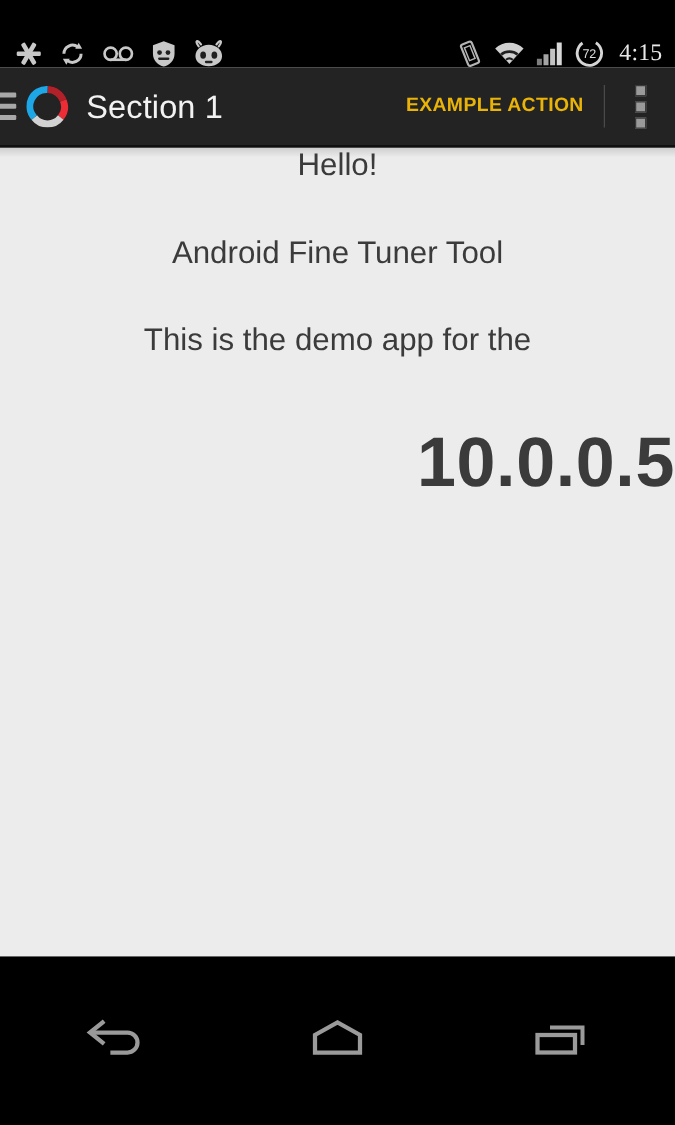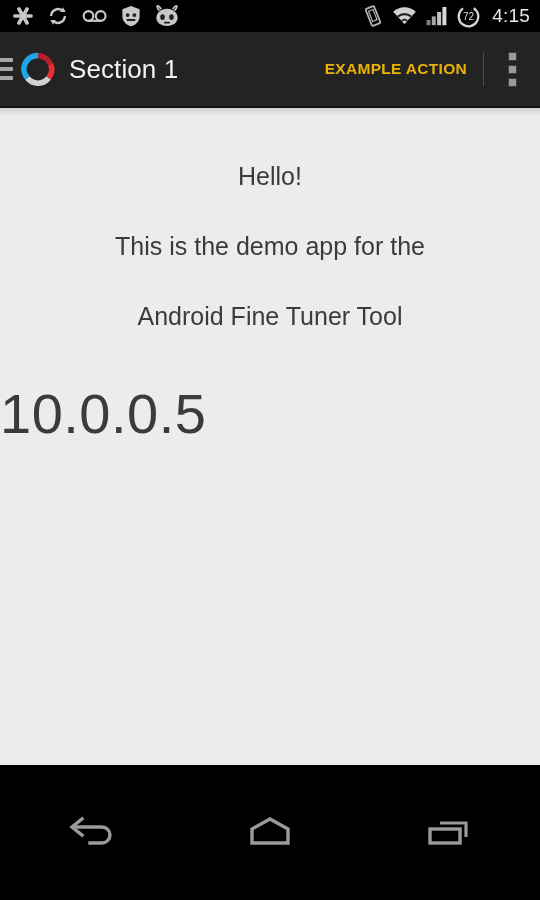--- a/index.html
+++ b/index.html
@@ -18,24 +18,24 @@
     position: relative;
     width: 540px;
     height: 900px;
     background: #ececed;
     display: flex;
     flex-direction: column;
   }
 
   
   .status-bar {
-    height: 32px;
+    height: 54px;
     background: #000000;
     display: flex;
-    align-items: center;
+    align-items: flex-end;
     padding: 0 10px 0 12px;
     box-sizing: border-box;
     flex: 0 0 auto;
     position: relative;
   }
   .status-left {
     display: flex;
     align-items: center;
     gap: 13px;
   }
@@ -47,26 +47,26 @@
   }
   .sicon {
     display: block;
     line-height: 0;
   }
   .status-clock {
     color: #e8e8e8;
     font-size: 19px;
     letter-spacing: 0.2px;
     margin-left: 3px;
-    font-family: Liberation Sans, sans-serif;
+    font-family: Liberation Serif, serif;
   }
 
   
   .action-bar {
-    height: 76px;
+    height: 64px;
     background: #232323;
     display: flex;
     align-items: center;
     flex: 0 0 auto;
     box-sizing: border-box;
     border-bottom: 2px solid #101010;
     position: relative;
     z-index: 5;
   }
   .ab-up {
@@ -159,32 +159,32 @@
     background: linear-gradient(to bottom, rgba(0,0,0,0.13), rgba(0,0,0,0));
     pointer-events: none;
   }
   .line {
     color: #3b3b3b;
     font-size: 25px;
     text-align: center;
     width: 100%;
     font-weight: 400;
   }
-  .l-hello   { margin-top: 54px; }
+  .l-hello   { }
   .l-demo    { margin-top: 41px; }
   .l-tool    { margin-top: 41px; }
   .l-connect { margin-top: 74px; }
   .ip-value {
     margin-top: 50px;
     color: #3b3b3b;
     font-size: 56px;
-    text-align: left;
+    text-align: right;
     width: 100%;
     letter-spacing: 0.5px;
-    font-weight: 400;
+    font-weight: 700;
   }
 
   
   .nav-bar {
     height: 135px;
     background: #000000;
     display: flex;
     align-items: center;
     justify-content: space-around;
     flex: 0 0 auto;
@@ -328,22 +328,22 @@
 
     <div class="ab-overflow">
       <i></i>
         <i></i>
         <i></i>
     </div>
   </div>
 
   <div class="content">
     <div class="line l-hello">Hello!</div>
+    <div class="line l-tool">Android Fine Tuner Tool</div>
     <div class="line l-demo">This is the demo app for the</div>
-    <div class="line l-tool">Android Fine Tuner Tool</div>
     <div class="ip-value">10.0.0.5</div>
   </div>
 
   <div class="nav-bar">
 
     <div class="nav-btn">
       <span>
         <svg width="56" height="40" viewBox="0 0 56 40">
           <path d="M12 16 H40 A8 8 0 0 1 40 32 H28" fill="none" stroke="#9a9a9a" stroke-width="3.4" stroke-linecap="square"></path>
           <polyline points="20,8 10,16 20,24" fill="none" stroke="#9a9a9a" stroke-width="3.4" stroke-linecap="square" stroke-linejoin="miter"></polyline>

